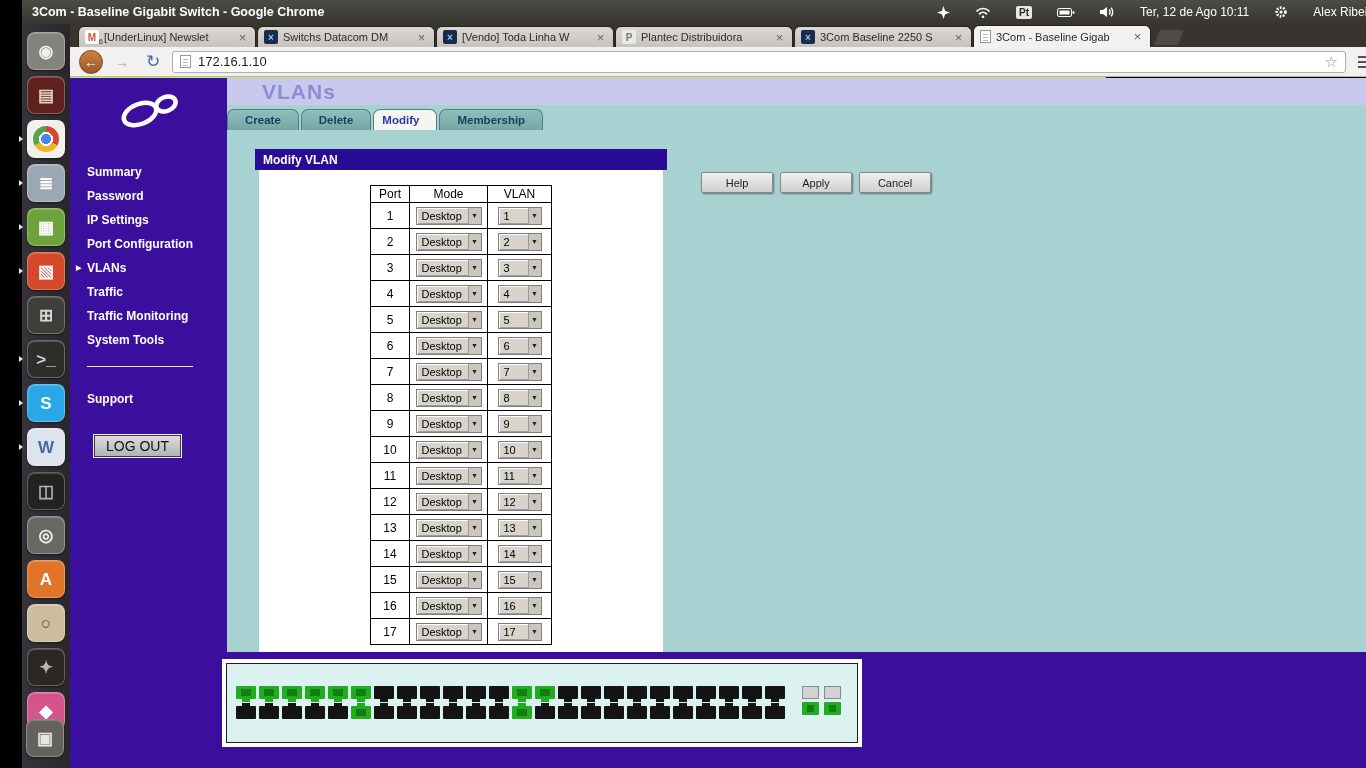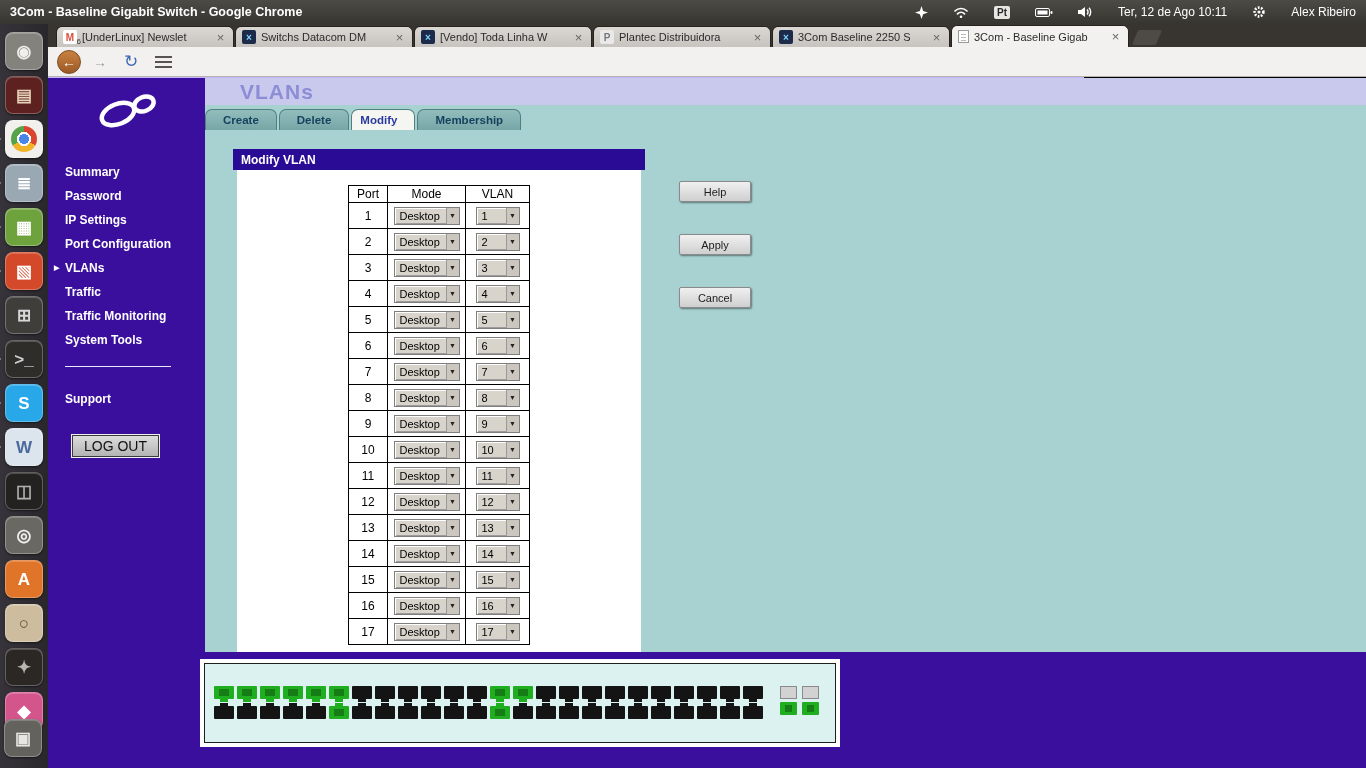--- a/index.html
+++ b/index.html
@@ -1,17 +1,17 @@
 <!DOCTYPE html>
 <html><head>
 <meta charset="utf-8">
 <style>
   * { margin:0; padding:0; box-sizing:border-box; }
   html,body { width:1366px; height:768px; overflow:hidden; font-family:"Liberation Sans", sans-serif; background:#000; }
-  #stage { position:relative; width:1084px; height:768px; background:#c4b5fd; }
+  #stage { position:relative; width:1084px; height:768px; background:#bef264;margin-left:22px; }
 
   
   #topbar { position:absolute; top:0; left:0; width:1366px; height:24px;
     background:linear-gradient(#4d4b46,#37352f); color:#fff; display:flex; align-items:center;
     padding:0 10px; z-index:50; }
   .win-title { font-size:12.5px; font-weight:bold; }
   .tb-right { margin-left:auto; display:flex; align-items:center; gap:25px; font-size:12px; }
   .kb-box { background:#e8e6e2; color:#2a2a2a; font-size:10px; font-weight:bold; border-radius:2px; padding:1px 3px; }
   .tb-icn { display:flex; align-items:center; }
 
@@ -96,21 +96,21 @@
   #vlan-table td { height:26px; }
   #vlan-table td:nth-child(1) { width:38px; }
   #vlan-table td:nth-child(2) { width:78px; }
   #vlan-table td:nth-child(3) { width:64px; }
   .dropdown { display:inline-flex; align-items:stretch; height:18px; background:#d8d4cc;
     border:1px solid #7e7e7e; box-shadow:inset 1px 1px 0 #fff, inset -1px -1px 0 #9c9c9c; font-size:11px; }
   .dd-value { flex:1; text-align:left; padding:2px 0 0 5px; }
   .dd-arrow { width:13px; display:flex; align-items:center; justify-content:center; font-size:7px;
     color:#222; border-left:1px solid #9a9a9a; background:#cbc7bf; }
 
-  #action-buttons { position:absolute; left:474px; top:103px; display:flex; flex-direction:column; gap:32px; }
+  #action-buttons { position:absolute; left:474px; top:94px; display:flex; flex-direction:row; gap:7px; }
   .action-btn { width:72px; height:21px; font-size:11px; color:#1d1d1d; font-family:inherit;
     background:linear-gradient(#f0f0f0,#cfcfcf); border:1px solid #8a8a8a; border-radius:2px;
     box-shadow:1px 1px 2px rgba(0,0,0,.45); }
 
   
   #switch-outer { position:absolute; left:152px; top:581px; width:640px; height:88px; background:#fff; padding:4px; }
   #switch-inner { width:100%; height:100%; background:#dcf2f0; border:1px solid #1e1e1e; position:relative; }
   #port-rows { position:absolute; left:9px; top:22px; }
   .port-row { display:flex; gap:3px; margin-bottom:7px; }
   .port { position:relative; width:20px; height:13px; background:#141414; border-radius:1px; }
@@ -266,20 +266,25 @@
           <span class="doc-icon"></span>
           <span class="tab-label">3Com - Baseline Gigab</span>
           <span class="tab-close">×</span>
         </div>
         <div class="new-tab"></div>
       </div>
     <div id="navbar">
       <div class="nav-circle back">←</div>
       <div class="nav-circle fwd">→</div>
       <div class="nav-circle reload">↻</div>
+      <div id="urlbar">
+        <span class="doc-icon"></span>
+        <span>172.16.1.10</span>
+        <span class="star">☆</span>
+      </div>
       <div id="menu-btn">
           <span></span>
           <span></span>
           <span></span>
         </div>
     </div>
 
     <div id="page">
 
       <div id="sidebar">

